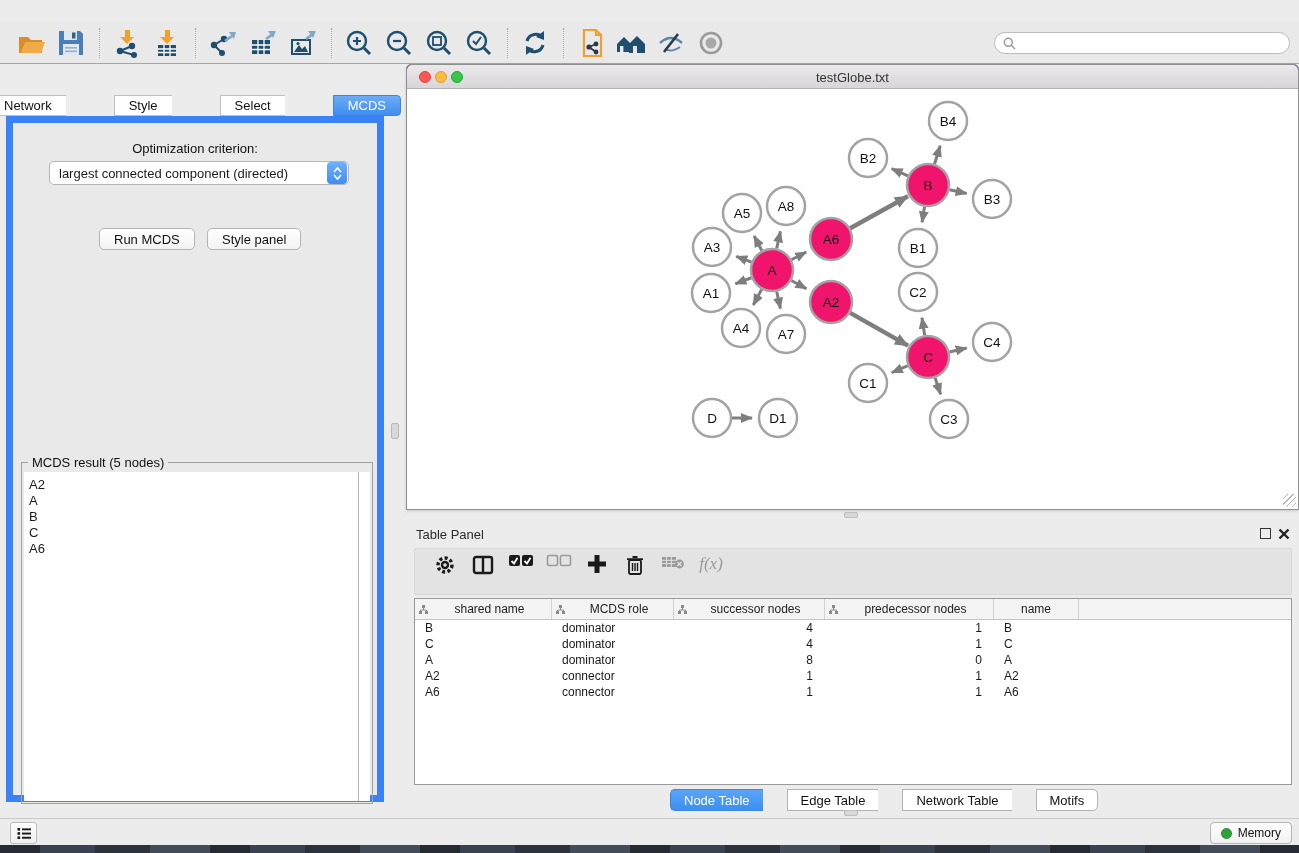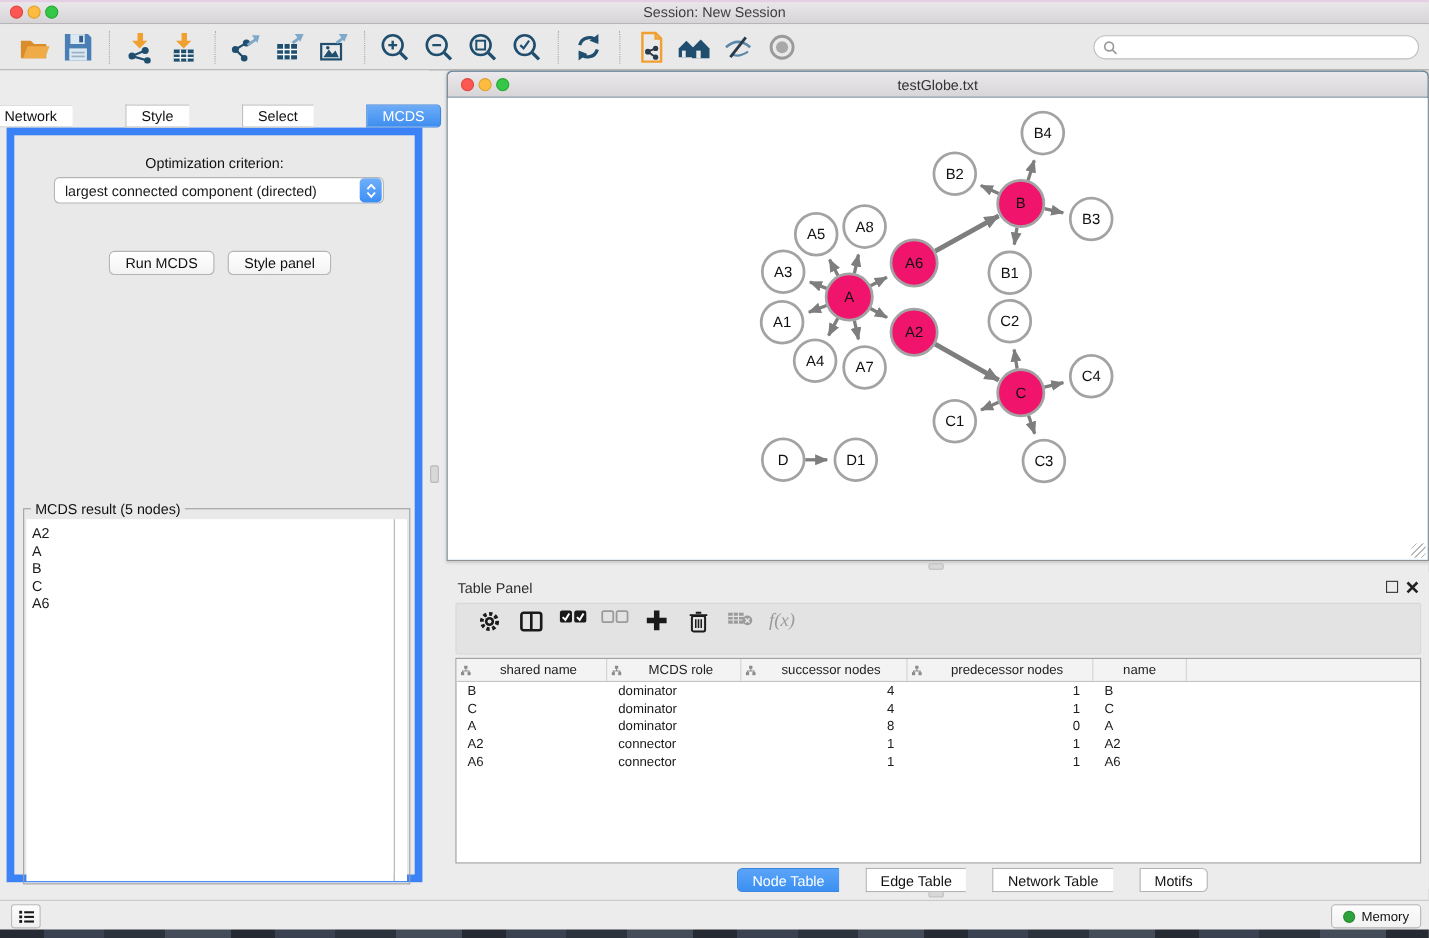--- a/index.html
+++ b/index.html
@@ -59,21 +59,21 @@
     border-left:1px solid #b5b5b5; }
   .result-item { line-height:16px; padding-left:5px; font-size:13px; }
   .result-list .result-item:first-child { padding-top:5px; }
 
   
   .v-div-handle { position:absolute; left:391px; top:423px; width:8px; height:16px; background:#d8d8d8;
     border:1px solid #b8b8b8; border-radius:2px; }
   .h-handle { position:absolute; width:14px; height:6px; background:#d8d8d8; border:1px solid #bdbdbd; border-radius:2px; }
 
   
-  .net-window { position:absolute; left:406px; top:64px; width:893px; height:446px; background:#0369a1;
+  .net-window { position:absolute; left:406px; top:64px; width:893px; height:446px; background:#4c1d95;
     border:1px solid #8f8f8f; border-radius:5px 5px 0 0; box-shadow:0 1px 3px rgba(0,0,0,.15); }
   .net-titlebar { position:relative; height:24px; background:linear-gradient(#ebe9eb,#d7d5d7);
     border-bottom:1px solid #b0b0b0; border-radius:5px 5px 0 0; }
   .net-titlebar .tl-dot { top:6px; }
   .net-title { position:absolute; left:0; right:0; top:5px; text-align:center; color:#333; }
   .net-canvas { position:absolute; left:0; top:24px; right:0; bottom:0; background:#fff; }
   .net-grip { position:absolute; right:2px; bottom:2px; width:13px; height:13px;
     background:repeating-linear-gradient(135deg, transparent 0 3px, #b5b5b5 3px 4px); }
 
   
@@ -112,26 +112,20 @@
     font-family:"Liberation Sans",sans-serif; }
   .mem-dot { width:11px; height:11px; border-radius:50%; background:#2fa33b; border:1px solid #268a30; }
   .wallpaper { position:absolute; left:0; top:845px; width:1299px; height:8px;
     background:repeating-linear-gradient(90deg,#262b33 0 40px,#3a4150 40px 95px,#2d333d 95px 150px,#454c59 150px 210px); }
 </style>
 </head>
 <body>
 
 <div class="app">
 
-  <div class="titlebar">
-    <span class="tl-dot tl-red" style="left:9px"></span>
-    <span class="tl-dot tl-yellow" style="left:25px"></span>
-    <span class="tl-dot tl-green" style="left:41px"></span>
-    <div class="win-title">Session: New Session</div>
-  </div>
 
   <div class="toolbar">
     <button class="tbtn">
       <svg width="30" height="30" viewBox="0 0 30 30">
         <path d="M3 9 h9 l3 3 h11 v4 H3z" fill="#d98e2b"></path>
         <path d="M3 25 L3 13 H26 L26 25z" fill="#d98e2b"></path>
         <path d="M5 25 L9 14 H29 L25 25z" fill="#eeab47"></path>
       </svg>
     </button>
     <button class="tbtn">

